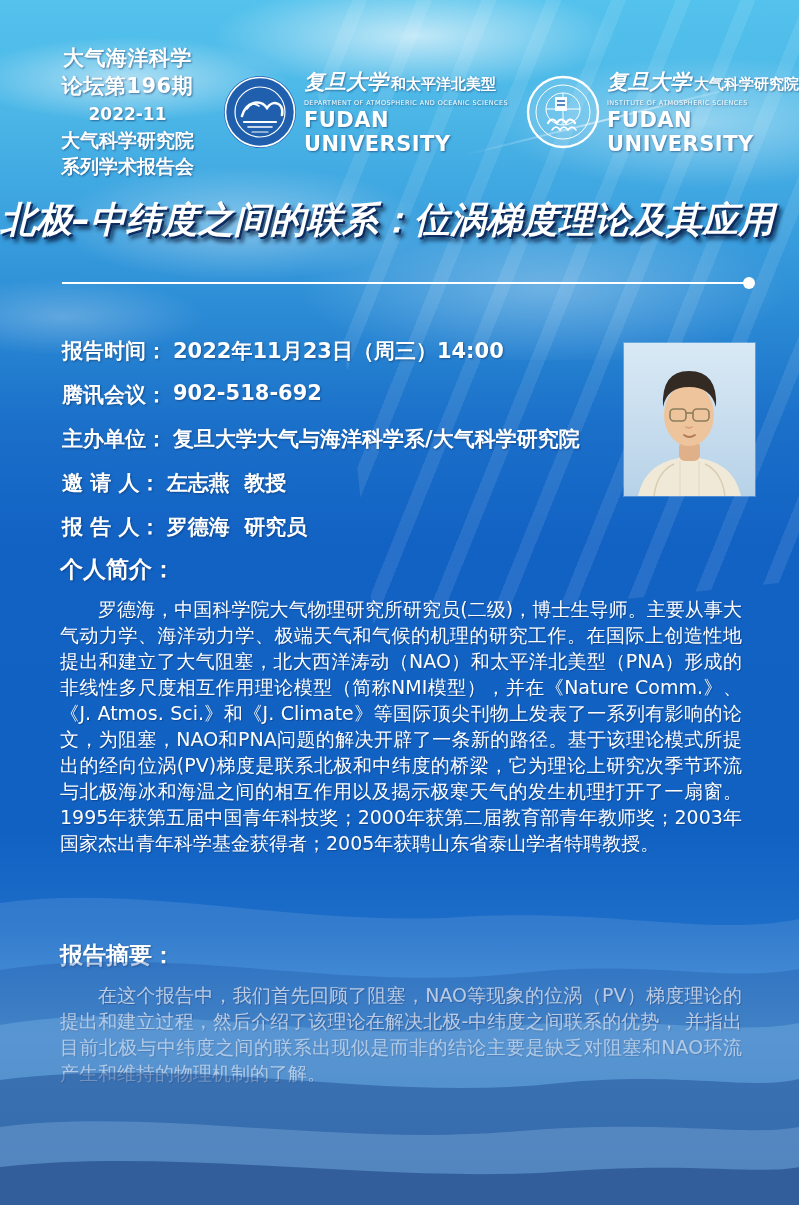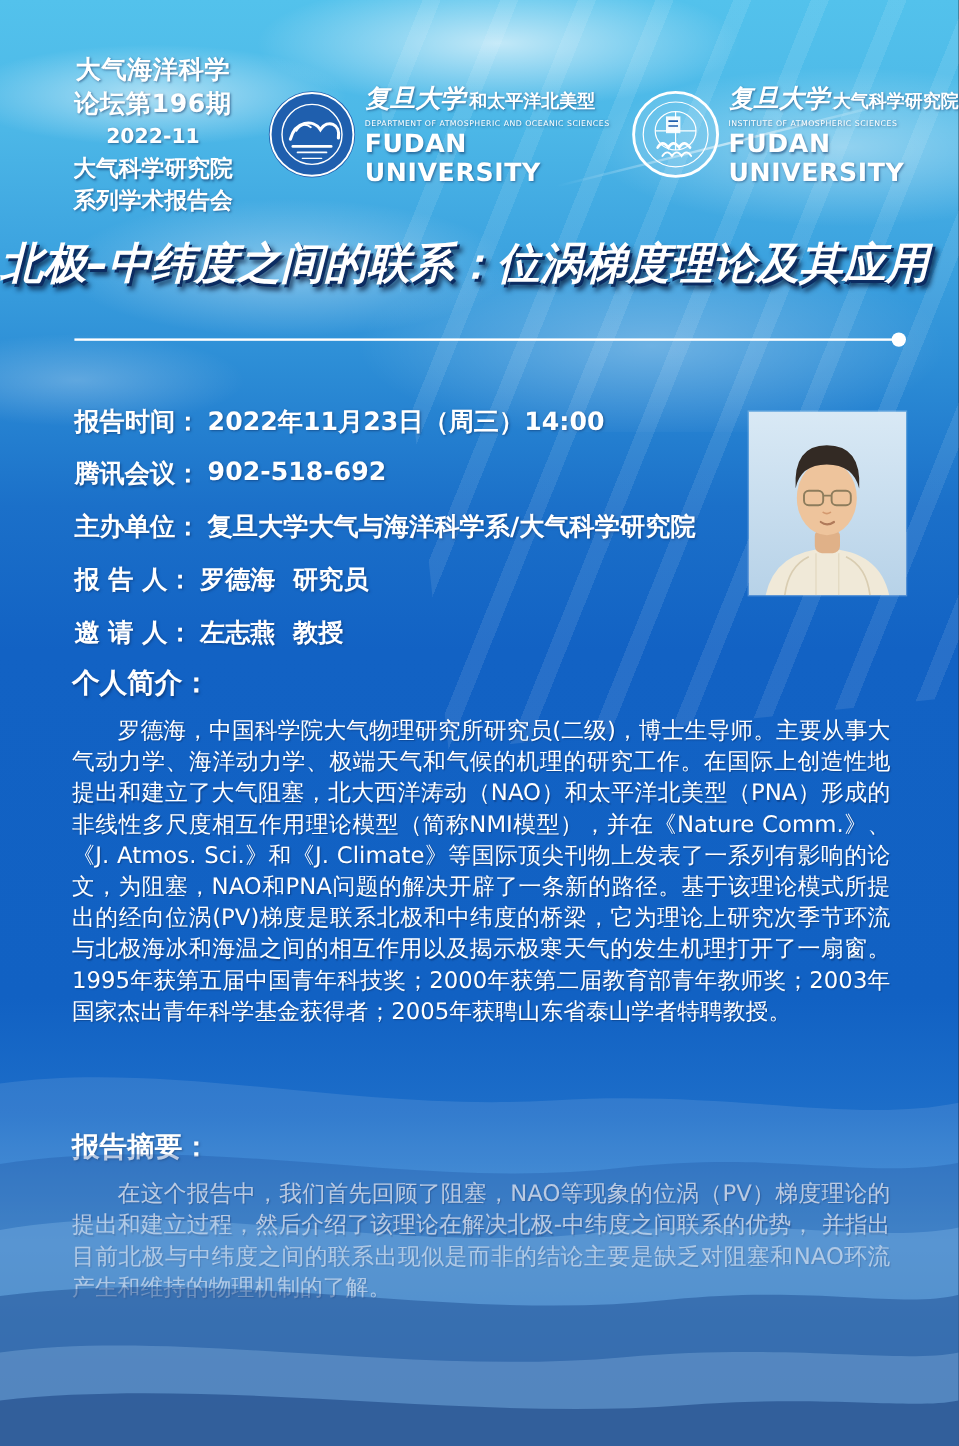--- a/index.html
+++ b/index.html
@@ -157,26 +157,26 @@
     </div>
     <div class="info-row">
       <span class="info-label">腾讯会议：</span>
       <span class="info-value">902-518-692</span>
     </div>
     <div class="info-row">
       <span class="info-label">主办单位：</span>
       <span class="info-value">复旦大学大气与海洋科学系/大气科学研究院</span>
     </div>
     <div class="info-row">
+      <span class="info-label">邀 请 人：</span>
+      <span class="info-value">左志燕  教授</span>
+    </div>
+    <div class="info-row">
       <span class="info-label">报 告 人：</span>
       <span class="info-value">罗德海  研究员</span>
-    </div>
-    <div class="info-row">
-      <span class="info-label">邀 请 人：</span>
-      <span class="info-value">左志燕  教授</span>
     </div>
   </section>
 
   <div class="photo">
     <svg viewBox="0 0 131 153" width="131" height="153" aria-hidden="true">
       <defs>
         <linearGradient id="pbg" x1="0" y1="0" x2="0" y2="1">
           <stop offset="0" stop-color="#d9e9f5"></stop>
           <stop offset="1" stop-color="#b7d2e8"></stop>
         </linearGradient>

